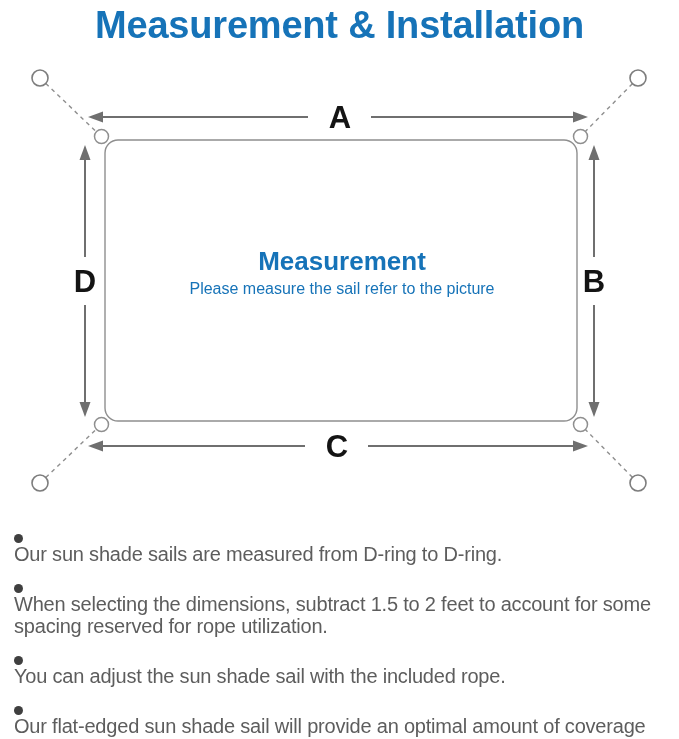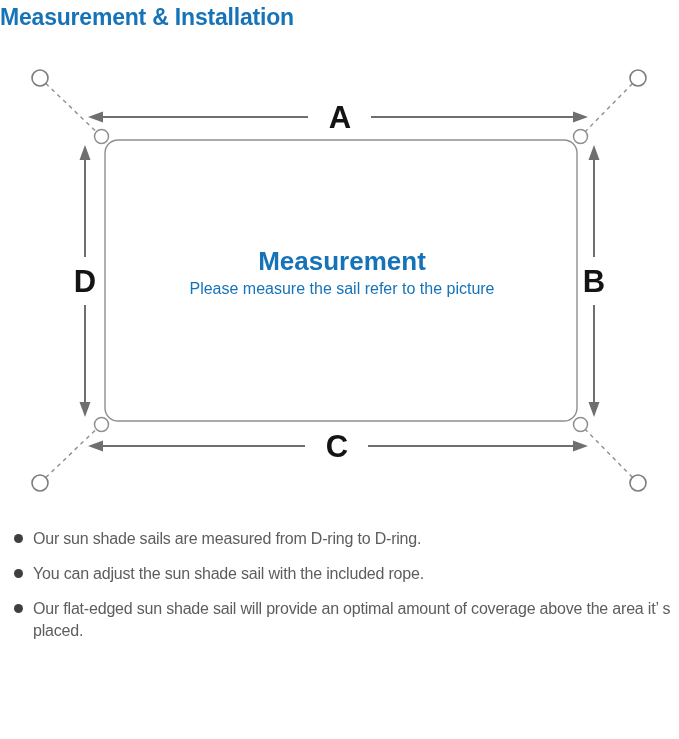--- a/index.html
+++ b/index.html
@@ -7,21 +7,22 @@
     position:relative;
     width:679px;height:739px;
     background:#ffffff;
     overflow:hidden;
     font-family:"Liberation Sans",sans-serif;
   }
   .page-title{
     height:60px;
     box-sizing:border-box;
     padding-top:4px;
-    font-size:23px;
+    text-align:center;
+    font-size:38px;
     font-weight:700;
     letter-spacing:-0.2px;
     color:var(--accent-blue,#1673b8);
   }
   svg.diagram{display:block;width:679px;height:460px;}
   .rope{stroke:var(--outline-gray,#8a8a8a);stroke-width:1.4;stroke-dasharray:4 4;fill:none;}
   .dring{stroke:var(--outline-gray,#8a8a8a);stroke-width:1.5;fill:#ffffff;}
   .sail{stroke:var(--outline-gray,#8a8a8a);stroke-width:1.4;fill:#ffffff;}
   .anchor{stroke:#7d7d7d;stroke-width:1.6;fill:#ffffff;}
   .arrow-line{stroke:var(--arrow-gray,#6f6f6f);stroke-width:2;fill:none;}
@@ -41,24 +42,25 @@
     font-size:16px;fill:var(--accent-blue,#1673b8);
     text-anchor:middle;
   }
   .notes{
     box-sizing:border-box;
     padding:8px 8px 0 14px;
   }
   .note-item{
     display:flex;
     margin-bottom:13px;
-    font-size:16px;
+    font-size:20px;
     line-height:22px;
     letter-spacing:-0.2px;
     color:var(--text-gray,#5d5d5d);
+    flex-direction:column;
   }
   .note-dot{
     flex:0 0 9px;
     width:9px;height:9px;
     border-radius:50%;
     background:var(--bullet-dot,#3f3f3f);
     margin:6px 10px 0 0;
   }
   .note-text{flex:1;}
 </style>
@@ -124,20 +126,24 @@
     <text class="center-sub" x="342" y="234">Please measure the sail refer to the picture</text>
   </svg>
 
   <div class="notes">
     <div class="note-item">
       <span class="note-dot"></span>
       <span class="note-text">Our sun shade sails are measured from D-ring to D-ring.</span>
     </div>
     <div class="note-item">
       <span class="note-dot"></span>
+      <span class="note-text">When selecting the dimensions, subtract 1.5 to 2 feet to account for some spacing reserved for rope utilization.</span>
+    </div>
+    <div class="note-item">
+      <span class="note-dot"></span>
       <span class="note-text">You can adjust the sun shade sail with the included rope.</span>
     </div>
     <div class="note-item">
       <span class="note-dot"></span>
       <span class="note-text">Our flat-edged sun shade sail will provide an optimal amount of coverage above the area it’ s placed.</span>
     </div>
   </div>
 
 </div>
 

